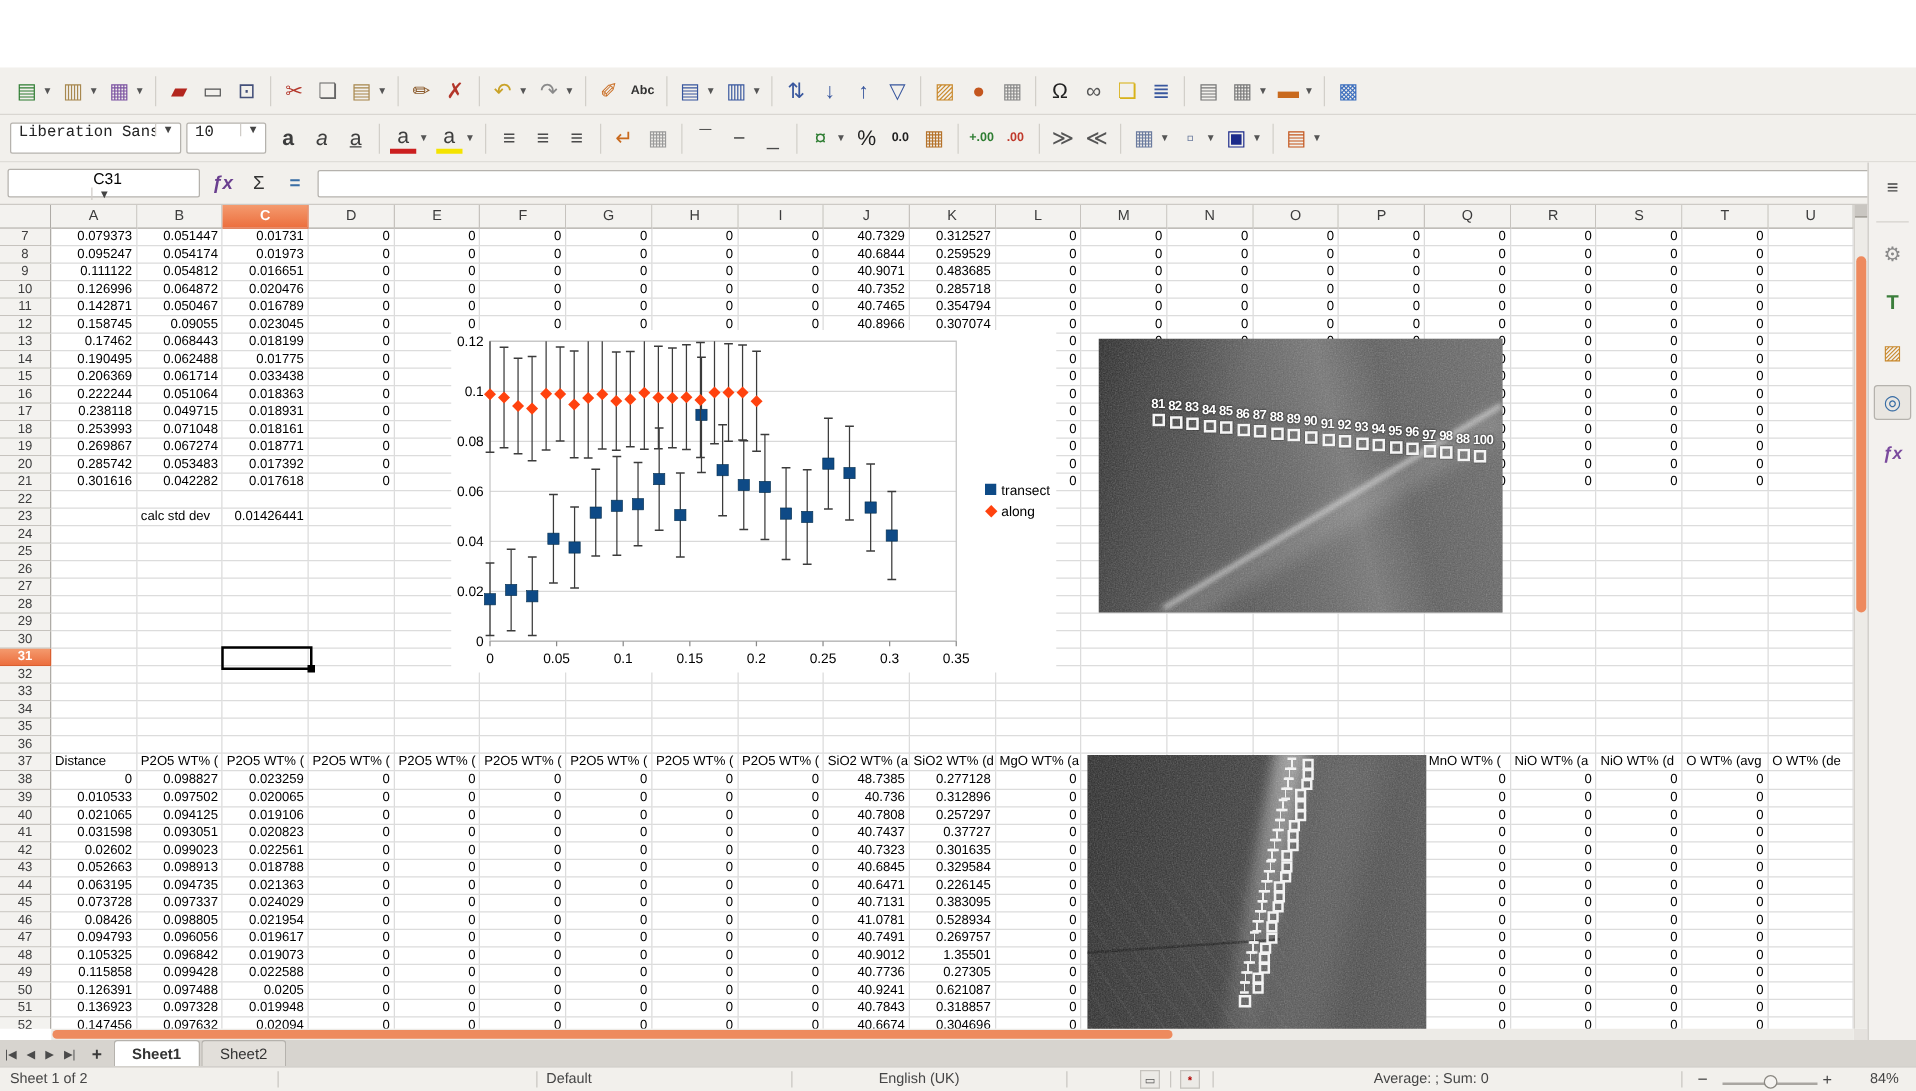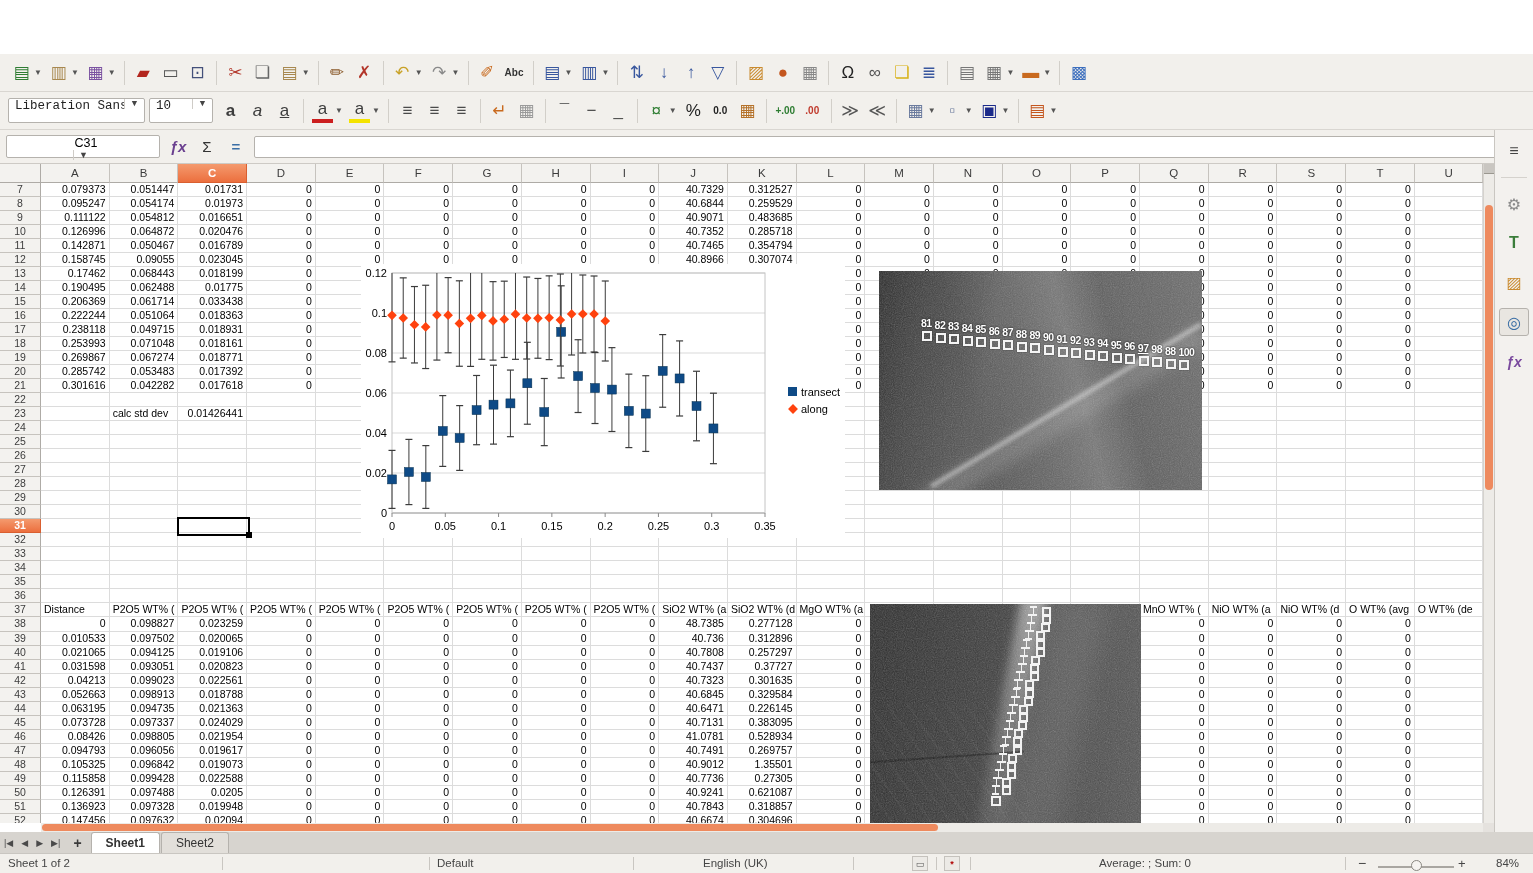--- a/index.html
+++ b/index.html
@@ -1217,21 +1217,21 @@
         <div class="cell num">0</div>
         <div class="cell num">0</div>
         <div class="cell num">0</div>
         <div class="cell num">0</div>
         <div class="cell num">0</div>
         <div class="cell num">0</div>
         <div class="cell txt"></div>
       </div>
       <div class="grow">
         <div class="grhead">42</div>
-        <div class="cell num">0.04213</div>
+        <div class="cell num">0.02602</div>
         <div class="cell num">0.099023</div>
         <div class="cell num">0.022561</div>
         <div class="cell num">0</div>
         <div class="cell num">0</div>
         <div class="cell num">0</div>
         <div class="cell num">0</div>
         <div class="cell num">0</div>
         <div class="cell num">0</div>
         <div class="cell num">40.7323</div>
         <div class="cell num">0.301635</div>

